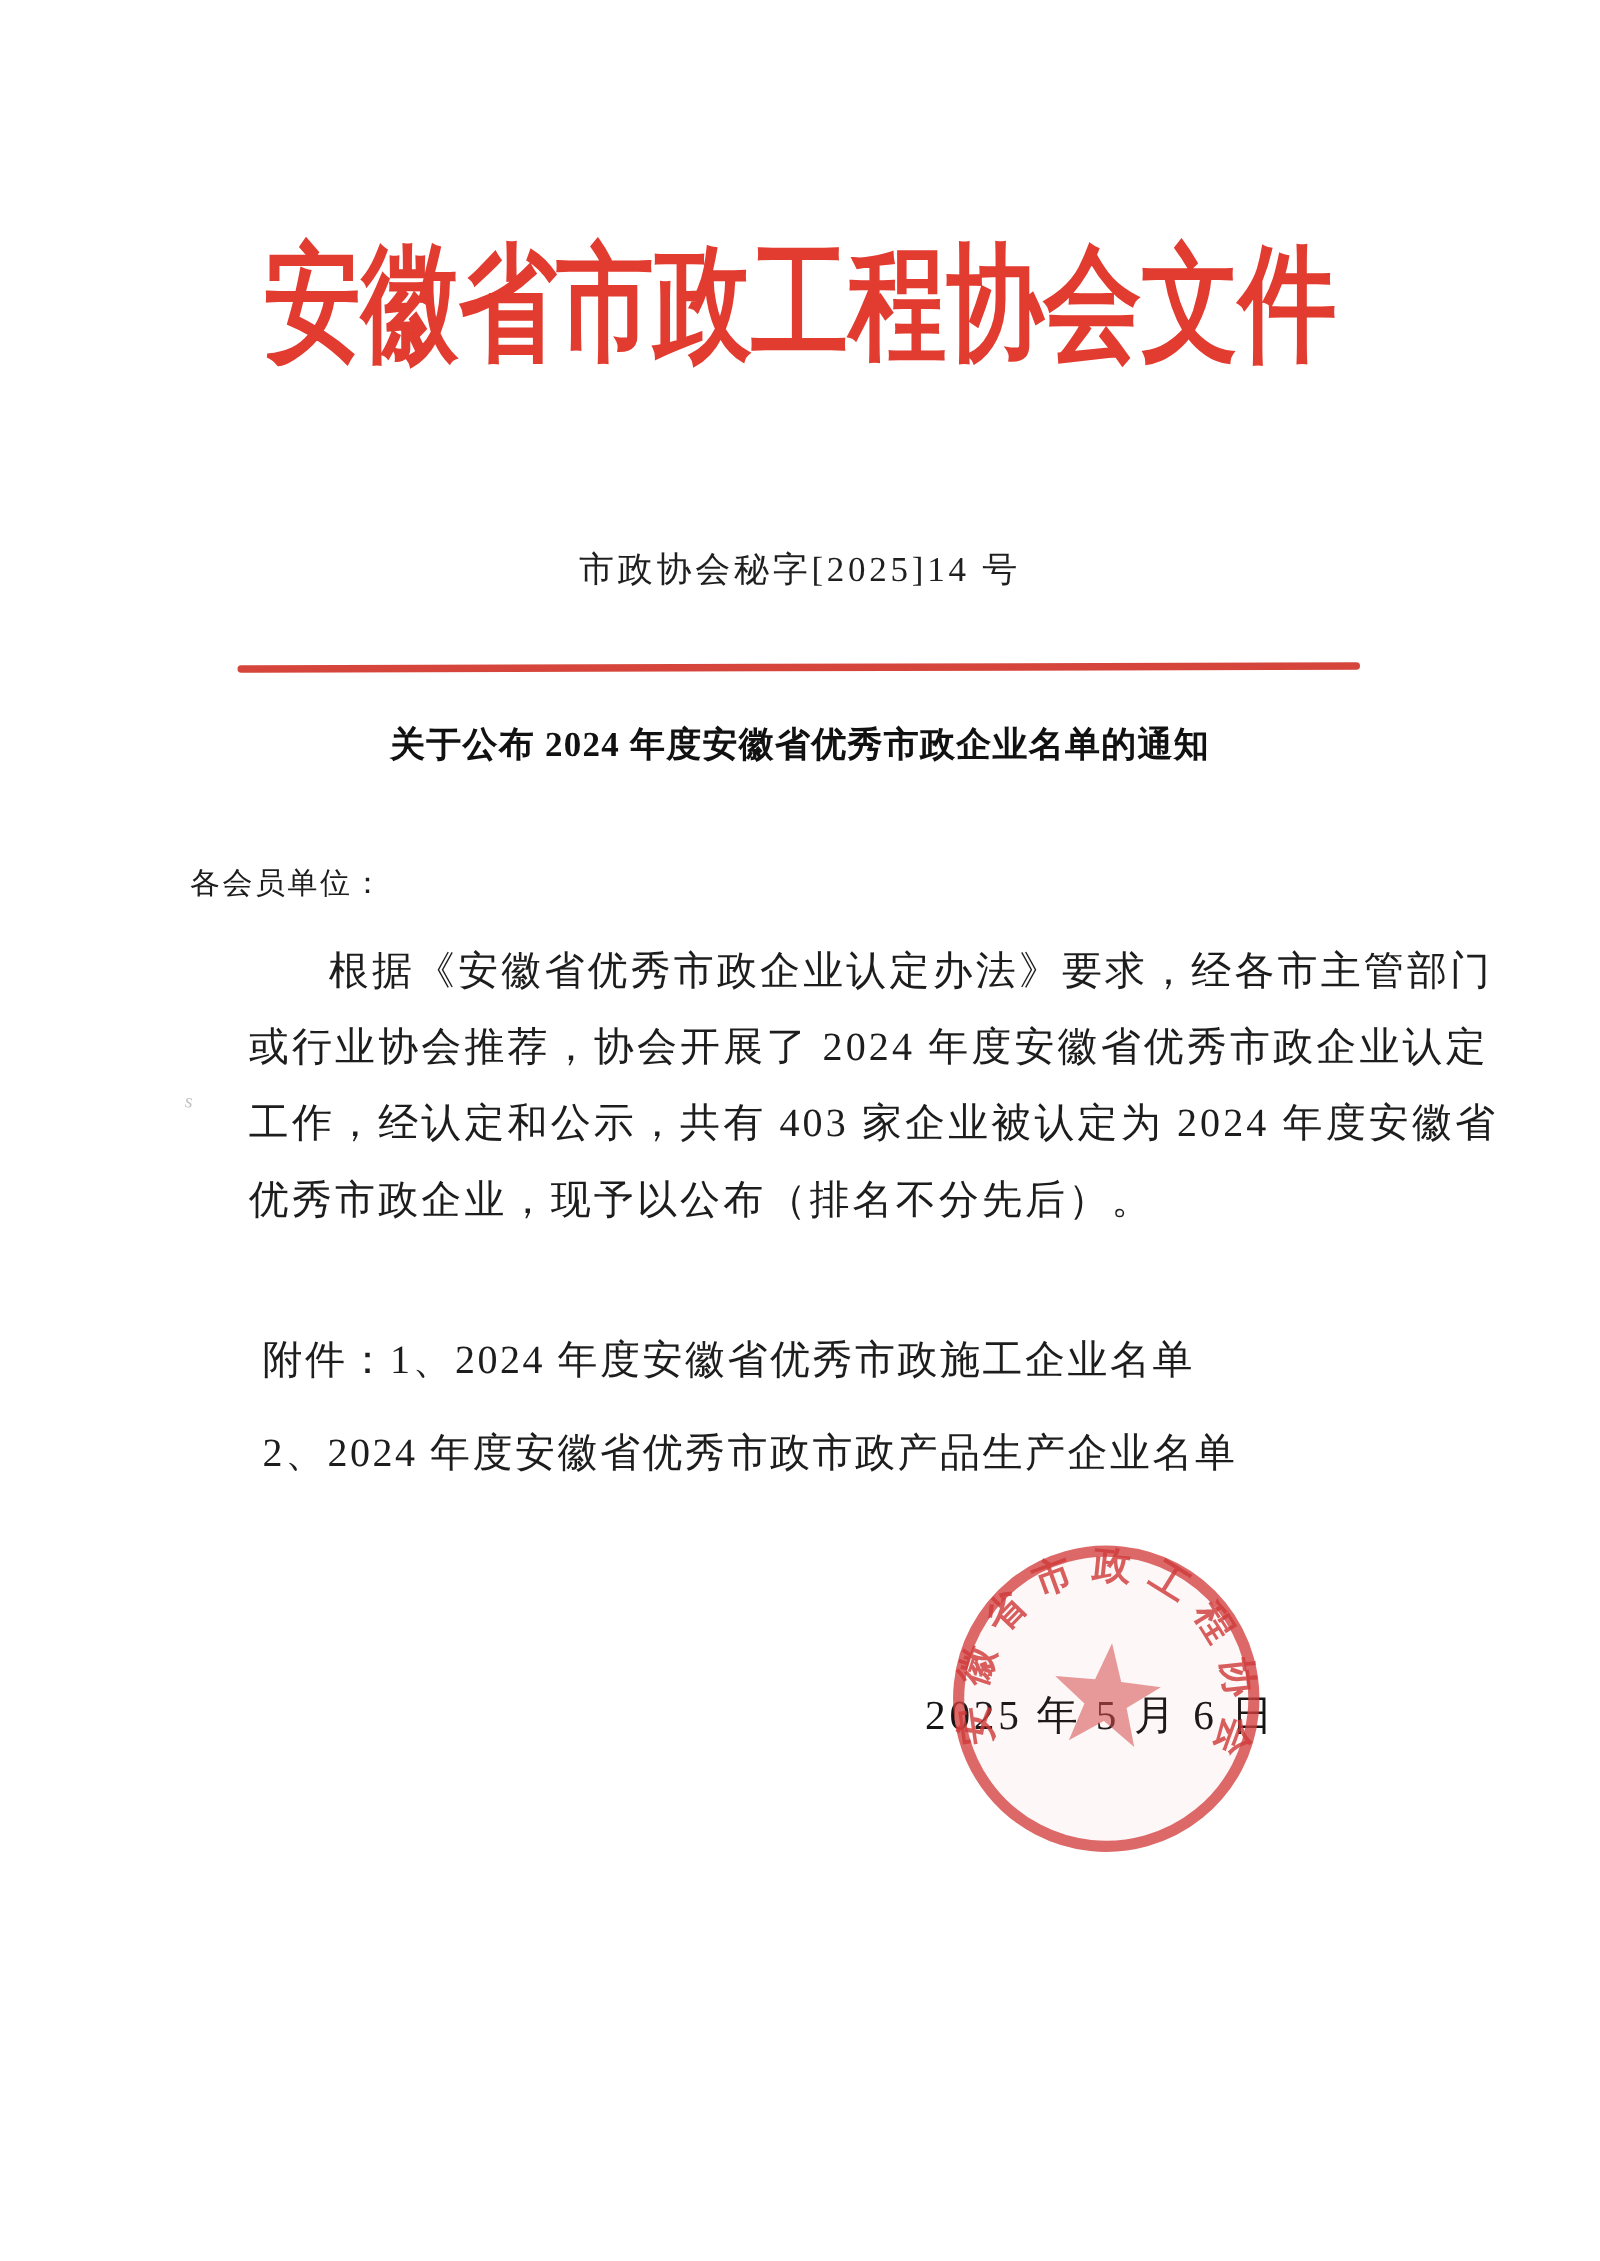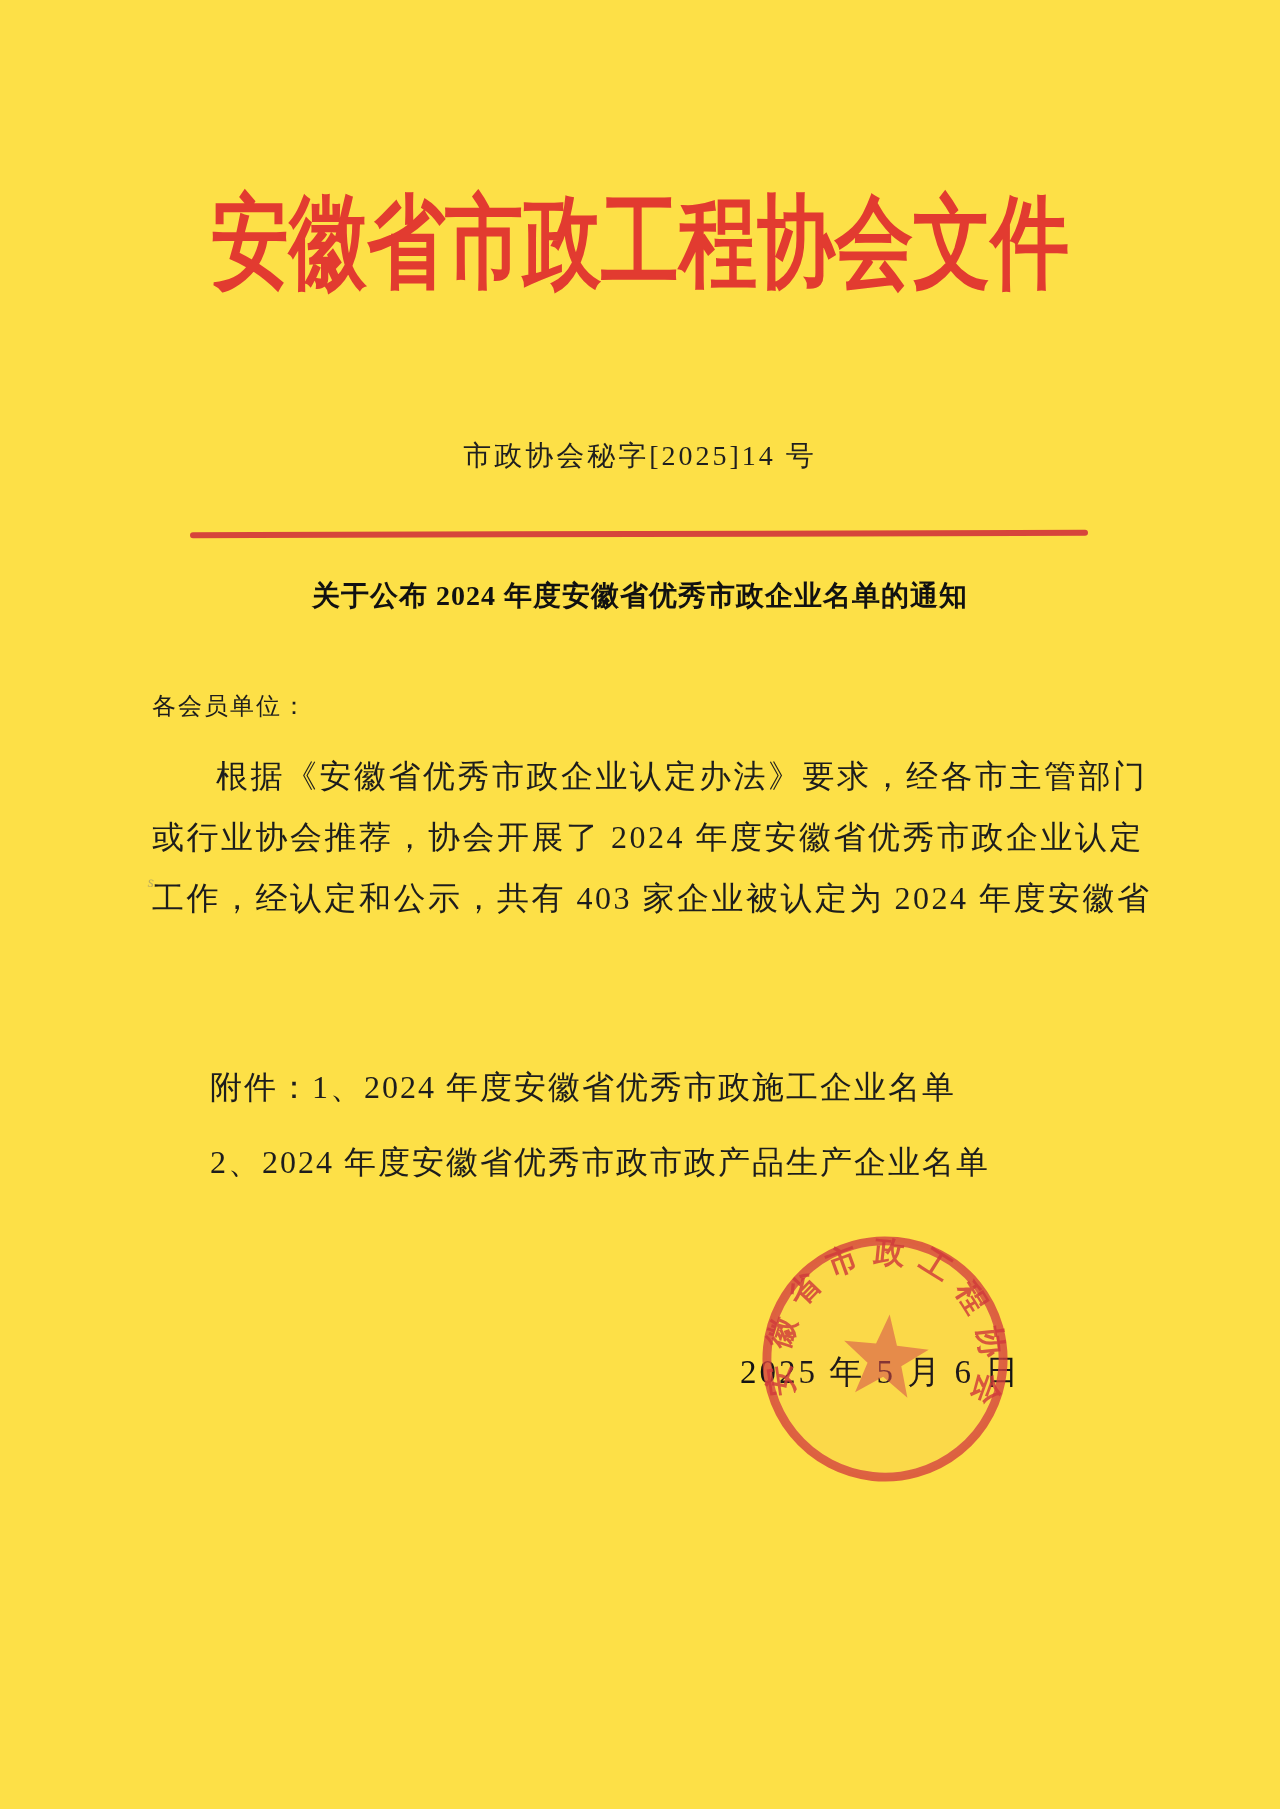--- a/index.html
+++ b/index.html
@@ -5,21 +5,21 @@
   html, body {
     margin: 0;
     padding: 0;
     background: #e9e9e9;
   }
   .page {
     position: relative;
     width: 1280px;
     height: 1809px;
     margin: 0 auto;
-    background: #fde047;
+    background: #ffffff;
     overflow: hidden;
     font-family: "Liberation Serif", "DejaVu Serif", serif;
     color: #262626;
   }
   
   .header-title {
     position: absolute;
     top: 176px;
     left: 0;
     width: 100%;
@@ -76,21 +76,21 @@
   .body-lines {
     position: absolute;
     top: 746px;
     left: 152px;
     width: 975px;
     font-size: 32px;
     letter-spacing: 2.5px;
     line-height: 61px;
     color: #1d1d1d;
   }
-  .body-line { white-space: nowrap; }
+  .body-line { white-space: nowrap; margin-left: 47px; }
   .body-line.indent { text-indent: 2em; }
   .attachments {
     position: absolute;
     top: 1066px;
     left: 210px;
     font-size: 32px;
     letter-spacing: 2px;
     color: #1d1d1d;
   }
   .att-line { white-space: nowrap; }
@@ -144,20 +144,21 @@
   <div class="red-line"></div>
 
   <h1 class="notice-title">关于公布 2024 年度安徽省优秀市政企业名单的通知</h1>
 
   <div class="salutation">各会员单位：</div>
 
   <div class="body-lines">
     <div class="body-line indent">根据《安徽省优秀市政企业认定办法》要求，经各市主管部门</div>
     <div class="body-line">或行业协会推荐，协会开展了 2024 年度安徽省优秀市政企业认定</div>
     <div class="body-line">工作，经认定和公示，共有 403 家企业被认定为 2024 年度安徽省</div>
+    <div class="body-line">优秀市政企业，现予以公布（排名不分先后）。</div>
   </div>
 
   <div class="attachments">
     <div class="att-line"><span>附件：</span><span>1、2024 年度安徽省优秀市政施工企业名单</span></div>
     <div class="att-line att-line-2">2、2024 年度安徽省优秀市政市政产品生产企业名单</div>
   </div>
 
   <div class="issue-date">2025 年 5 月 6 日</div>
 
   <svg class="stamp" viewBox="0 0 260 260">

